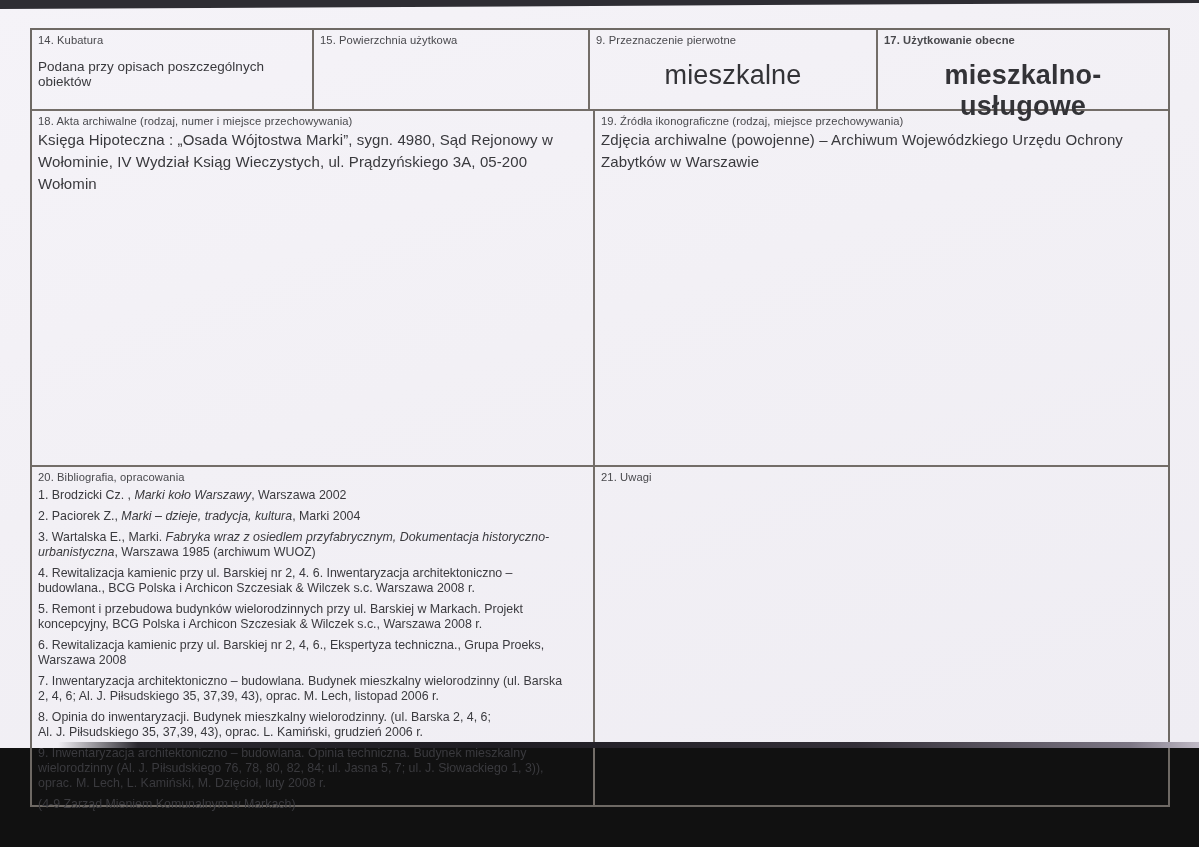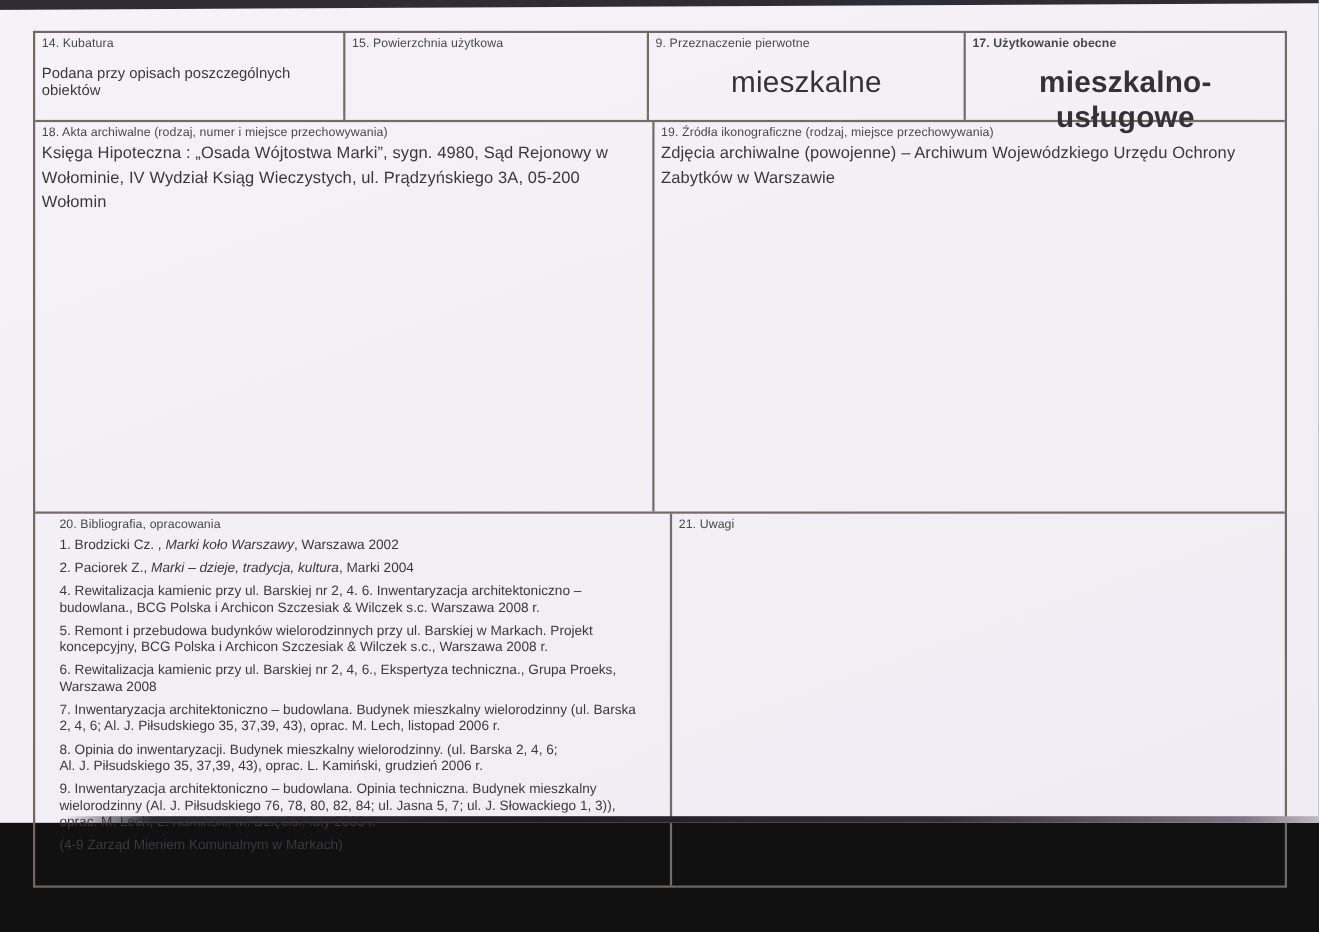--- a/index.html
+++ b/index.html
@@ -32,21 +32,21 @@
   }
   .form-table {
     position: absolute;
     left: 30px; top: 28px;
     width: 1140px; height: 779px;
     border: 2px solid #6e6964;
   }
   .row { display: flex; width: 100%; }
   .row-1 { height: 81px; }
   .row-2 { height: 356px; }
-  .row-3 { height: 338px; margin-left: 16px; }
+  .row-3 { height: 338px; }
   .row-1, .row-2 { border-bottom: 2px solid #736d68; }
   .cell { position: relative; height: 100%; }
   .cell.divider { border-right: 2px solid #736d68; }
   .c14 { width: 282px; }
   .c15 { width: 276px; }
   .c16 { width: 288px; }
   .c17 { width: 290px; font-weight: bold; }
   .c-left  { width: 563px; }
   .c-right { width: 573px; }
   .field-label {
@@ -128,20 +128,22 @@
 Zabytków w Warszawie</div>
       </div>
     </div>
 
     <div class="row row-3">
       <div class="cell divider c-left">
         <div class="field-label">20. Bibliografia, opracowania</div>
         <div class="biblio">
             <div class="bib-item"><span>1. Brodzicki Cz. , </span><span class="it">Marki koło Warszawy</span><span>, Warszawa 2002</span></div>
             <div class="bib-item"><span>2. Paciorek Z., </span><span class="it">Marki – dzieje, tradycja, kultura</span><span>, Marki 2004</span></div>
+            <div class="bib-item"><span>3. Wartalska E., Marki. </span><span class="it">Fabryka wraz z osiedlem przyfabrycznym, Dokumentacja historyczno-
+urbanistyczna</span><span>, Warszawa 1985 (archiwum WUOZ)</span></div>
             <div class="bib-item"><span>4. Rewitalizacja kamienic przy ul. Barskiej nr 2, 4. 6. Inwentaryzacja architektoniczno –
 budowlana., BCG Polska i Archicon Szczesiak &amp; Wilczek s.c. Warszawa 2008 r.</span></div>
             <div class="bib-item"><span>5. Remont i przebudowa budynków wielorodzinnych przy ul. Barskiej w Markach. Projekt
 koncepcyjny, BCG Polska i Archicon Szczesiak &amp; Wilczek s.c., Warszawa 2008 r.</span></div>
             <div class="bib-item"><span>6. Rewitalizacja kamienic przy ul. Barskiej nr 2, 4, 6., Ekspertyza techniczna., Grupa Proeks,
 Warszawa 2008</span></div>
             <div class="bib-item"><span>7. Inwentaryzacja architektoniczno – budowlana. Budynek mieszkalny wielorodzinny (ul. Barska
 2, 4, 6; Al. J. Piłsudskiego 35, 37,39, 43), oprac. M. Lech, listopad 2006 r.</span></div>
             <div class="bib-item"><span>8. Opinia do inwentaryzacji. Budynek mieszkalny wielorodzinny. (ul. Barska 2, 4, 6;
 Al. J. Piłsudskiego 35, 37,39, 43), oprac. L. Kamiński, grudzień 2006 r.</span></div>

